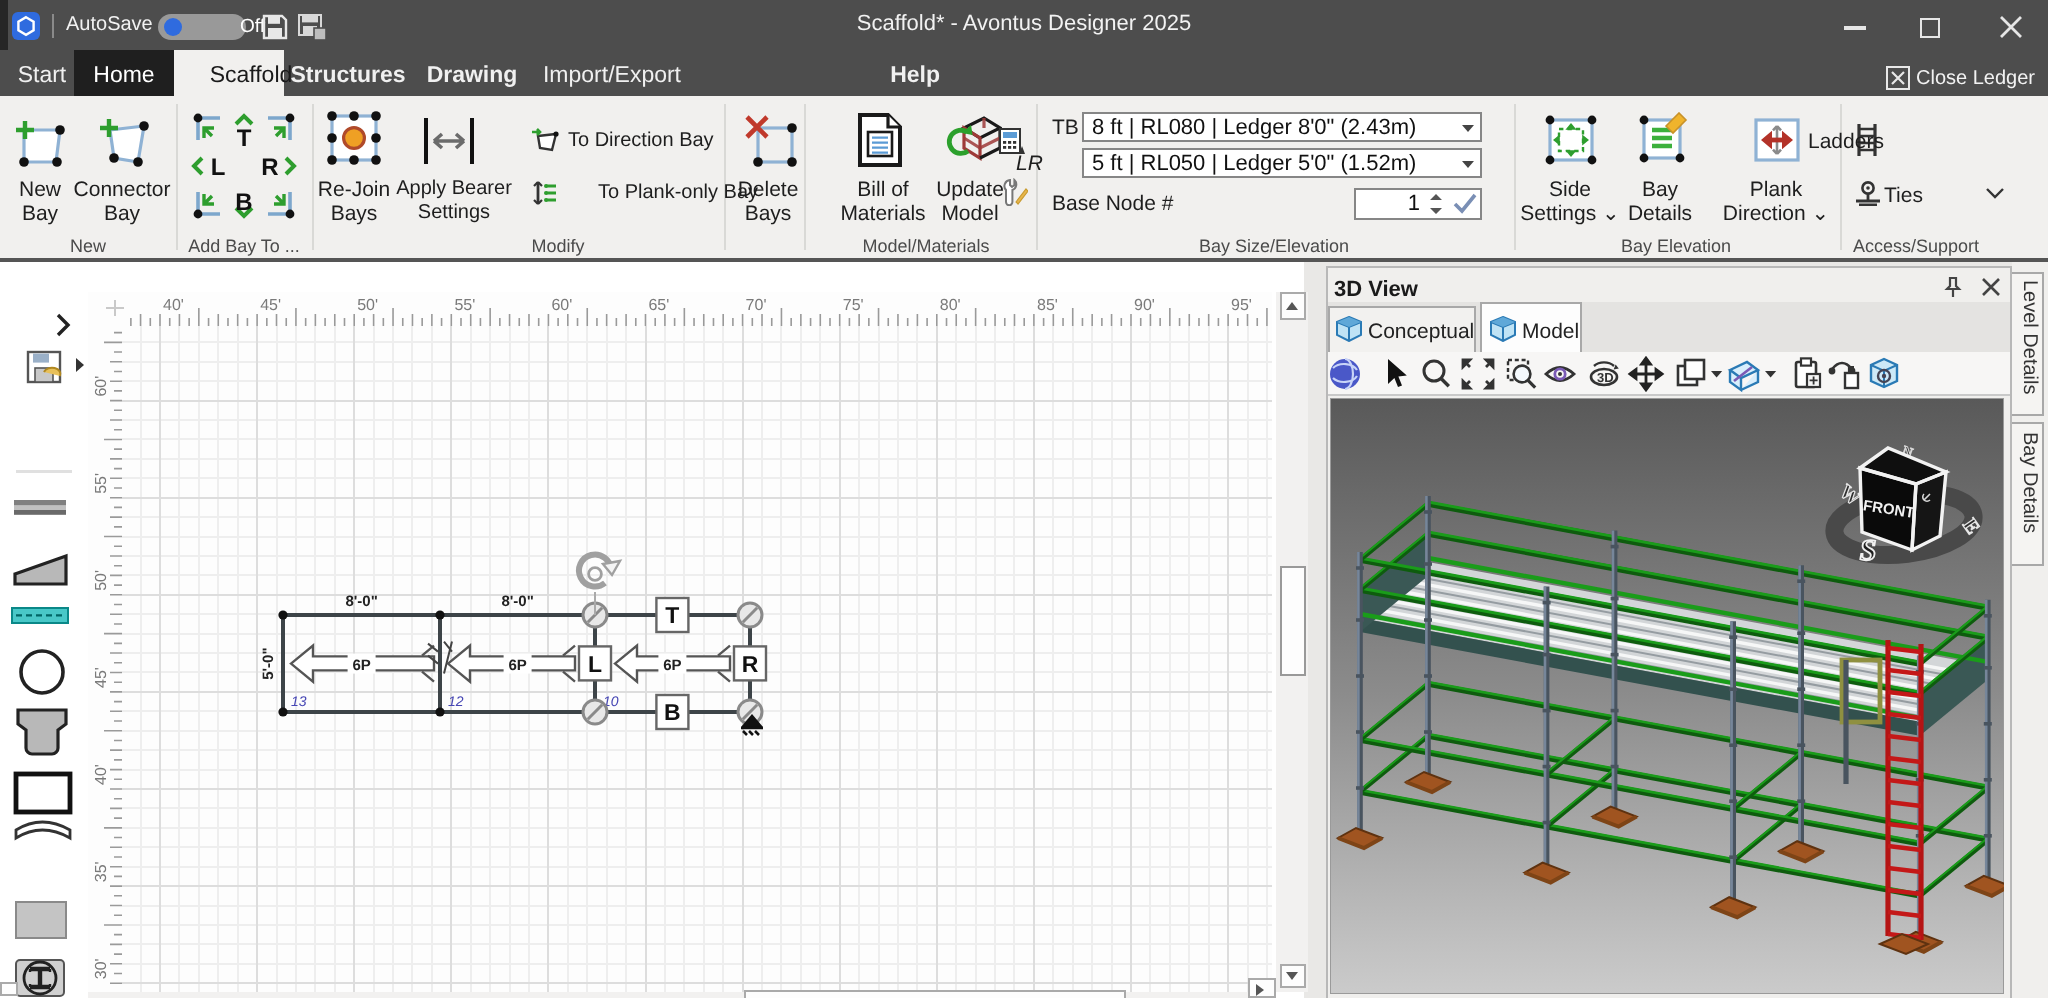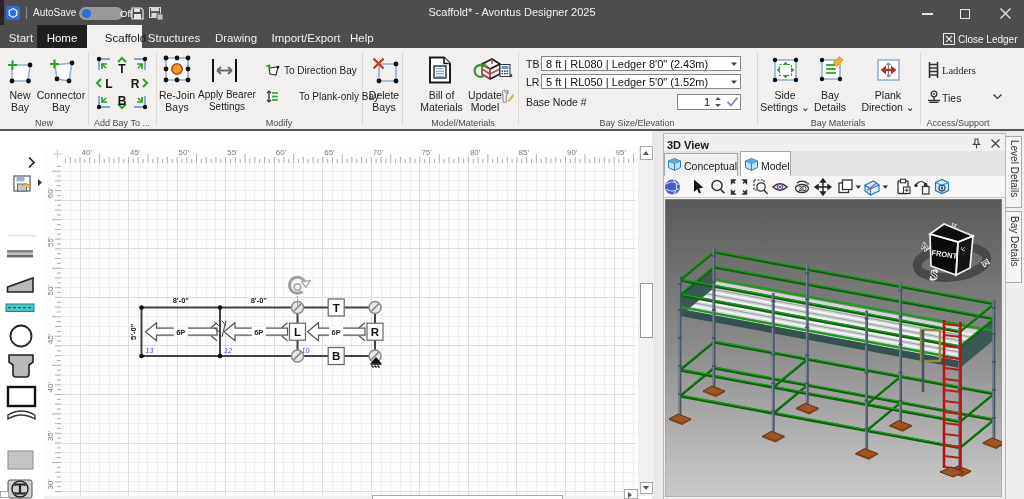--- a/index.html
+++ b/index.html
@@ -36,44 +36,44 @@
 <div class="abs" style="left:960px;top:9px;width:10px;height:10px;border:1.4px solid #e6e6e6;"></div>
 <svg class="abs" style="left:1000px;top:8px;" width="11" height="11" viewBox="0 0 11 11">
 <path d="M0.5 0.5 L10.5 10.5 M10.5 0.5 L0.5 10.5" stroke="#e6e6e6" stroke-width="1.4"></path>
   </svg>
 <div class="abs" style="left:0;top:25px;width:1024px;height:23px;background:#4d4d4d;"></div>
 <div class="abs" style="left:37px;top:25px;width:50px;height:23px;background:#1f1f1f;"></div>
 <div class="abs" style="left:87px;top:25px;width:55px;height:23px;background:#f1f0ee;"></div>
 <div class="abs" style="left:-39px;top:32px;width:120px;text-align:center;color:#f0f0f0;font-size:11.5px;font-weight:normal;">Start</div>
 <div class="abs" style="left:2px;top:32px;width:120px;text-align:center;color:#ffffff;font-size:11.5px;font-weight:normal;">Home</div>
 <div class="abs" style="left:54px;top:32px;width:120px;text-align:center;color:#1a1a1a;font-size:11.5px;font-weight:normal;padding-left:23px;">Scaffold</div>
-<div class="abs" style="left:114px;top:32px;width:120px;text-align:center;color:#f0f0f0;font-size:11.5px;font-weight:normal;">Structures</div>
-<div class="abs" style="left:176px;top:32px;width:120px;text-align:center;color:#f0f0f0;font-size:11.5px;font-weight:normal;">Drawing</div>
+<div class="abs" style="left:114px;top:32px;width:120px;text-align:center;color:#f0f0f0;font-size:11.5px;font-weight:bold;">Structures</div>
+<div class="abs" style="left:176px;top:32px;width:120px;text-align:center;color:#f0f0f0;font-size:11.5px;font-weight:bold;">Drawing</div>
 <div class="abs" style="left:246px;top:32px;width:120px;text-align:center;color:#f0f0f0;font-size:11.5px;font-weight:normal;">Import/Export</div>
 <div class="abs" style="left:309px;top:32px;width:120px;text-align:center;color:#f0f0f0;font-size:11.5px;font-weight:normal;margin-top:24px;">View</div>
-<div class="abs" style="left:350px;top:32px;width:120px;text-align:left;color:#f0f0f0;font-size:11.5px;font-weight:normal;">Help</div>
+<div class="abs" style="left:350px;top:32px;width:120px;text-align:right;color:#f0f0f0;font-size:11.5px;font-weight:bold;">Help</div>
 <svg class="abs" style="left:943px;top:33px;" width="12" height="12" viewBox="0 0 12 12">
 <rect x="0.5" y="0.5" width="11" height="11" fill="none" stroke="#e8e8e8" stroke-width="1"></rect>
 <path d="M3 3 L9 9 M9 3 L3 9" stroke="#e8e8e8" stroke-width="1.1"></path>
   </svg>
 <div class="abs" style="left:958px;top:34px;color:#f2f2f2;font-size:10px;white-space:nowrap;">Close Ledger</div>
 <div class="abs" style="left:0;top:48px;width:1024px;height:81px;background:#f1f0ee;"></div>
 <div class="vline" style="left:88px;top:52px;height:73px;"></div>
 <div class="vline" style="left:156px;top:52px;height:73px;"></div>
 <div class="vline" style="left:362px;top:52px;height:73px;"></div>
 <div class="vline" style="left:402px;top:52px;height:73px;"></div>
 <div class="vline" style="left:518px;top:52px;height:73px;"></div>
 <div class="vline" style="left:757px;top:52px;height:73px;"></div>
 <div class="vline" style="left:920px;top:52px;height:73px;"></div>
 <div class="glbl" style="left:-26px;top:118px;width:140px;">New</div>
 <div class="glbl" style="left:52px;top:118px;width:140px;">Add Bay To ...</div>
 <div class="glbl" style="left:209px;top:118px;width:140px;">Modify</div>
 <div class="glbl" style="left:393px;top:118px;width:140px;">Model/Materials</div>
 <div class="glbl" style="left:567px;top:118px;width:140px;">Bay Size/Elevation</div>
-<div class="glbl" style="left:768px;top:118px;width:140px;">Bay Materials</div>
+<div class="glbl" style="left:768px;top:118px;width:140px;">Bay Elevation</div>
 <div class="glbl" style="left:888px;top:118px;width:140px;">Access/Support</div>
 <div class="abs" style="left:0;top:129px;width:1024px;height:2.5px;background:#555555;"></div>
 <svg class="abs" style="left:6px;top:56px;" width="28" height="29" viewBox="0 0 28 29">
 <path d="M6 9 L24 9 L22 25 L6 25 Z" fill="#fff" stroke="#8fb2d4" stroke-width="1.6"></path>
 <path d="M2 9 h9 M6.5 4.5 v9" stroke="#2e9e2e" stroke-width="2.2"></path>
 <circle cx="24" cy="9" r="2.4" fill="#111"></circle>
     <circle cx="6" cy="25" r="2.4" fill="#111"></circle>
     <circle cx="22.5" cy="25" r="2.4" fill="#111"></circle>
 </svg>
 <div class="lbl" style="left:-10px;top:89px;width:60px;">New<br>Bay</div>
@@ -188,21 +188,21 @@
 <svg class="abs" style="left:500px;top:89px;" width="14" height="14" viewBox="0 0 14 14">
 <path d="M5 1 a3 3 0 0 0 -2 5 l0 6 a1.6 1.6 0 0 0 3.2 0 l0 -6 a3 3 0 0 0 1 -5 l0 2.5 l-1.2 1 l-1 -1 z" fill="#fff" stroke="#777" stroke-width="1"></path>
 <path d="M8 12 L13 5.5 l1 1 L9 13 z" fill="#e8b64c" stroke="#c99b30" stroke-width="0.6"></path>
 </svg>
 <div class="lbl" style="left:526px;top:58px;text-align:left;">TB</div>
 <div class="abs" style="left:541px;top:56px;width:200px;height:15px;background:#fff;border:1px solid #868686;"></div>
 <div class="abs" style="left:546px;top:58px;font-size:11px;color:#111;">8 ft | RL080 | Ledger 8'0" (2.43m)</div>
 <svg class="abs" style="left:730px;top:61px;" width="8" height="6" viewBox="0 0 8 6">
     <path d="M1 1.5 h6 l-3 3.5 z" fill="#444"></path>
   </svg>
-<div class="lbl" style="left:526px;top:76px;text-align:center;">LR</div>
+<div class="lbl" style="left:508px;top:76px;text-align:center;font-style:italic;">LR</div>
 <div class="abs" style="left:541px;top:74px;width:200px;height:15px;background:#fff;border:1px solid #868686;"></div>
 <div class="abs" style="left:546px;top:76px;font-size:11px;color:#111;">5 ft | RL050 | Ledger 5'0" (1.52m)</div>
 <svg class="abs" style="left:730px;top:79px;" width="8" height="6" viewBox="0 0 8 6">
     <path d="M1 1.5 h6 l-3 3.5 z" fill="#444"></path>
   </svg>
 <div class="lbl" style="left:526px;top:96px;text-align:left;">Base Node #</div>
 <div class="abs" style="left:677px;top:94px;width:64px;height:16px;background:#fff;border:1px solid #868686;"></div>
 <div class="abs" style="left:680px;top:96px;width:30px;font-size:11px;color:#111;text-align:right;">1</div>
 <svg class="abs" style="left:714px;top:96px;" width="8" height="12" viewBox="0 0 8 12">
 <path d="M1 4 l3 -3 l3 3 z M1 8 l3 3 l3 -3 z" fill="#555"></path>
@@ -239,21 +239,21 @@
 <path d="M13.5 6 v14 M13.5 6 l-2 2.2 M13.5 6 l2 2.2 M13.5 20 l-2 -2.2 M13.5 20 l2 -2.2" stroke="#8a8a8a" stroke-width="1.3" fill="none"></path>
 <path d="M10.5 11.8 h6 v2.4 h-6 z" fill="#b33228"></path>
 <path d="M5.5 13 l5.5 -4.6 v9.2 z" fill="#b33228"></path>
 <path d="M21.5 13 l-5.5 -4.6 v9.2 z" fill="#b33228"></path>
   </svg>
 <div class="lbl" style="left:858px;top:89px;width:60px;">Plank<br>Direction ⌄</div>
 <svg class="abs" style="left:928px;top:62px;" width="11" height="16" viewBox="0 0 11 16">
 <path d="M1.5 0 v16 M9.5 0 v16" stroke="#333" stroke-width="1.6"></path>
 <path d="M1.5 2.5 h8 M1.5 6 h8 M1.5 9.5 h8 M1.5 13 h8" stroke="#333" stroke-width="1.3"></path>
 </svg>
-<div class="lbl" style="left:942px;top:65px;text-align:center;font-family:Liberation Serif, serif;">Ladders</div>
+<div class="lbl" style="left:904px;top:65px;text-align:center;">Ladders</div>
 <svg class="abs" style="left:927px;top:90px;" width="14" height="13" viewBox="0 0 14 13">
 <circle cx="7" cy="4" r="2.8" fill="none" stroke="#333" stroke-width="1.3"></circle>
 <circle cx="7" cy="4" r="0.9" fill="#333"></circle>
 <path d="M7 7 v3 M1 10.5 h12 M2.5 12.5 h9" stroke="#333" stroke-width="1.4"></path>
 </svg>
 <div class="lbl" style="left:942px;top:92px;text-align:left;">Ties</div>
 <svg class="abs" style="left:993px;top:94px;" width="9" height="6" viewBox="0 0 9 6">
 <path d="M0.5 0.5 L4.5 4.5 L8.5 0.5" fill="none" stroke="#333" stroke-width="1.2"></path>
   </svg>
 <div class="abs" style="left:0;top:131px;width:1024px;height:368px;background:#ffffff;"></div>

